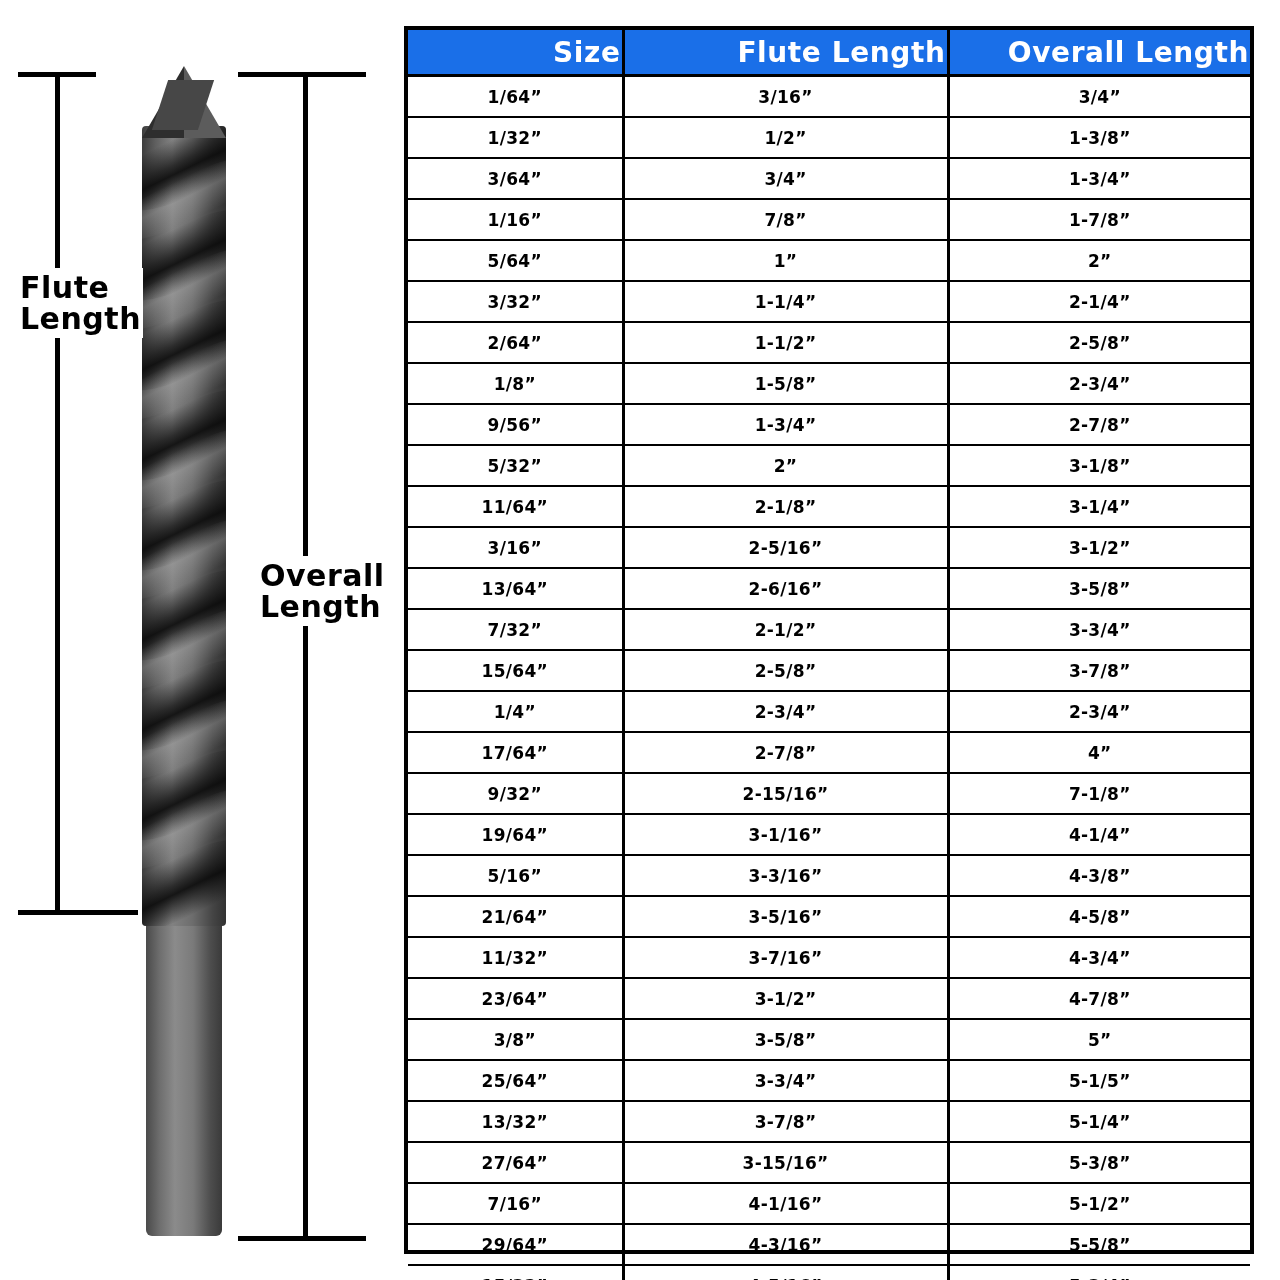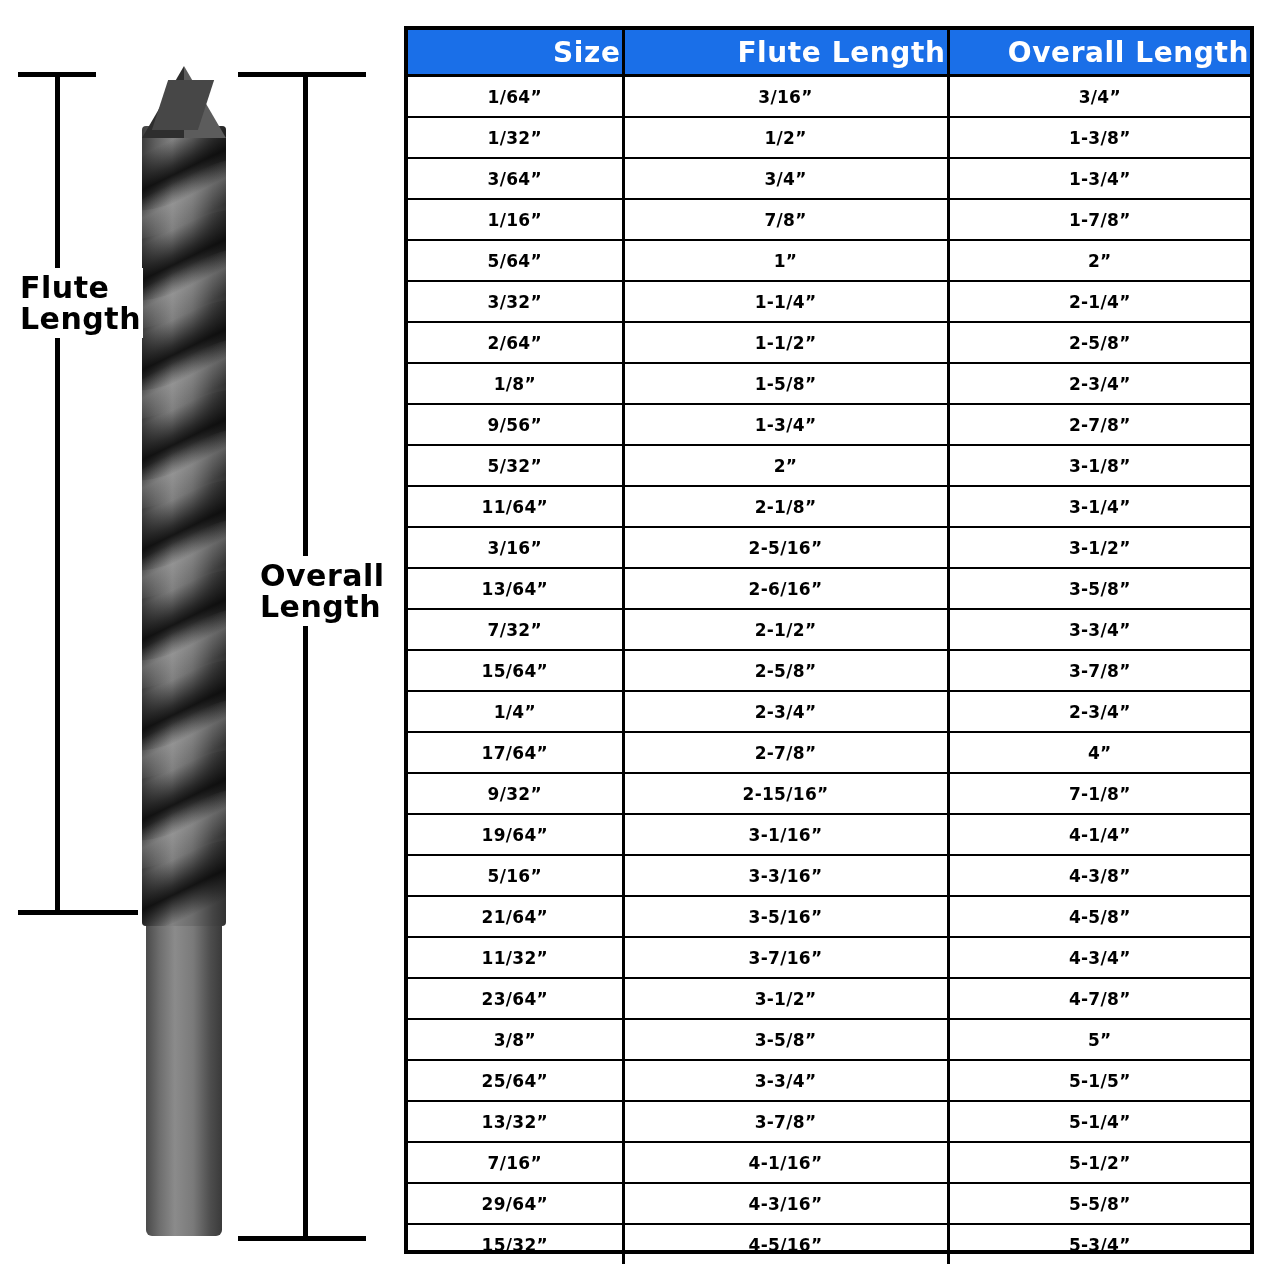--- a/index.html
+++ b/index.html
@@ -358,20 +358,25 @@
             <td>25/64”</td>
             <td>3-3/4”</td>
             <td>5-1/5”</td>
           </tr>
           <tr>
             <td>13/32”</td>
             <td>3-7/8”</td>
             <td>5-1/4”</td>
           </tr>
           <tr>
+            <td>27/64”</td>
+            <td>3-15/16”</td>
+            <td>5-3/8”</td>
+          </tr>
+          <tr>
             <td>7/16”</td>
             <td>4-1/16”</td>
             <td>5-1/2”</td>
           </tr>
           <tr>
             <td>29/64”</td>
             <td>4-3/16”</td>
             <td>5-5/8”</td>
           </tr>
           <tr>

